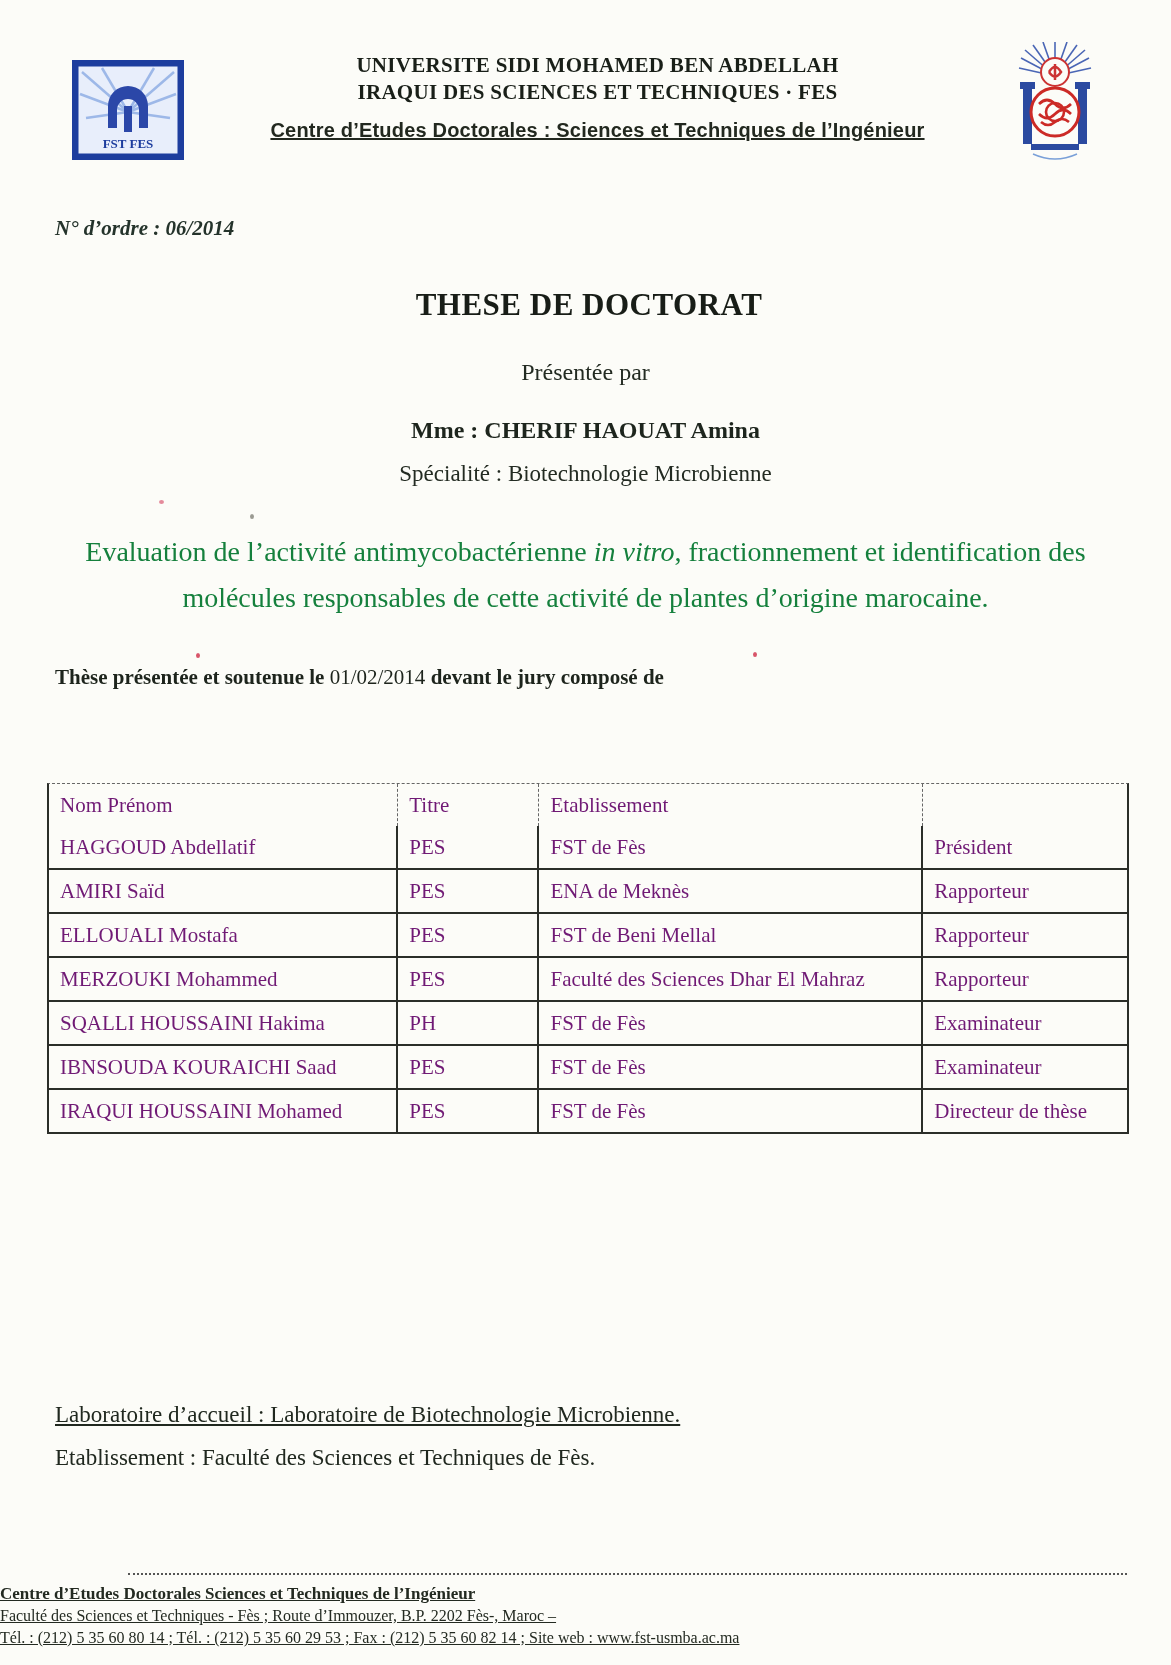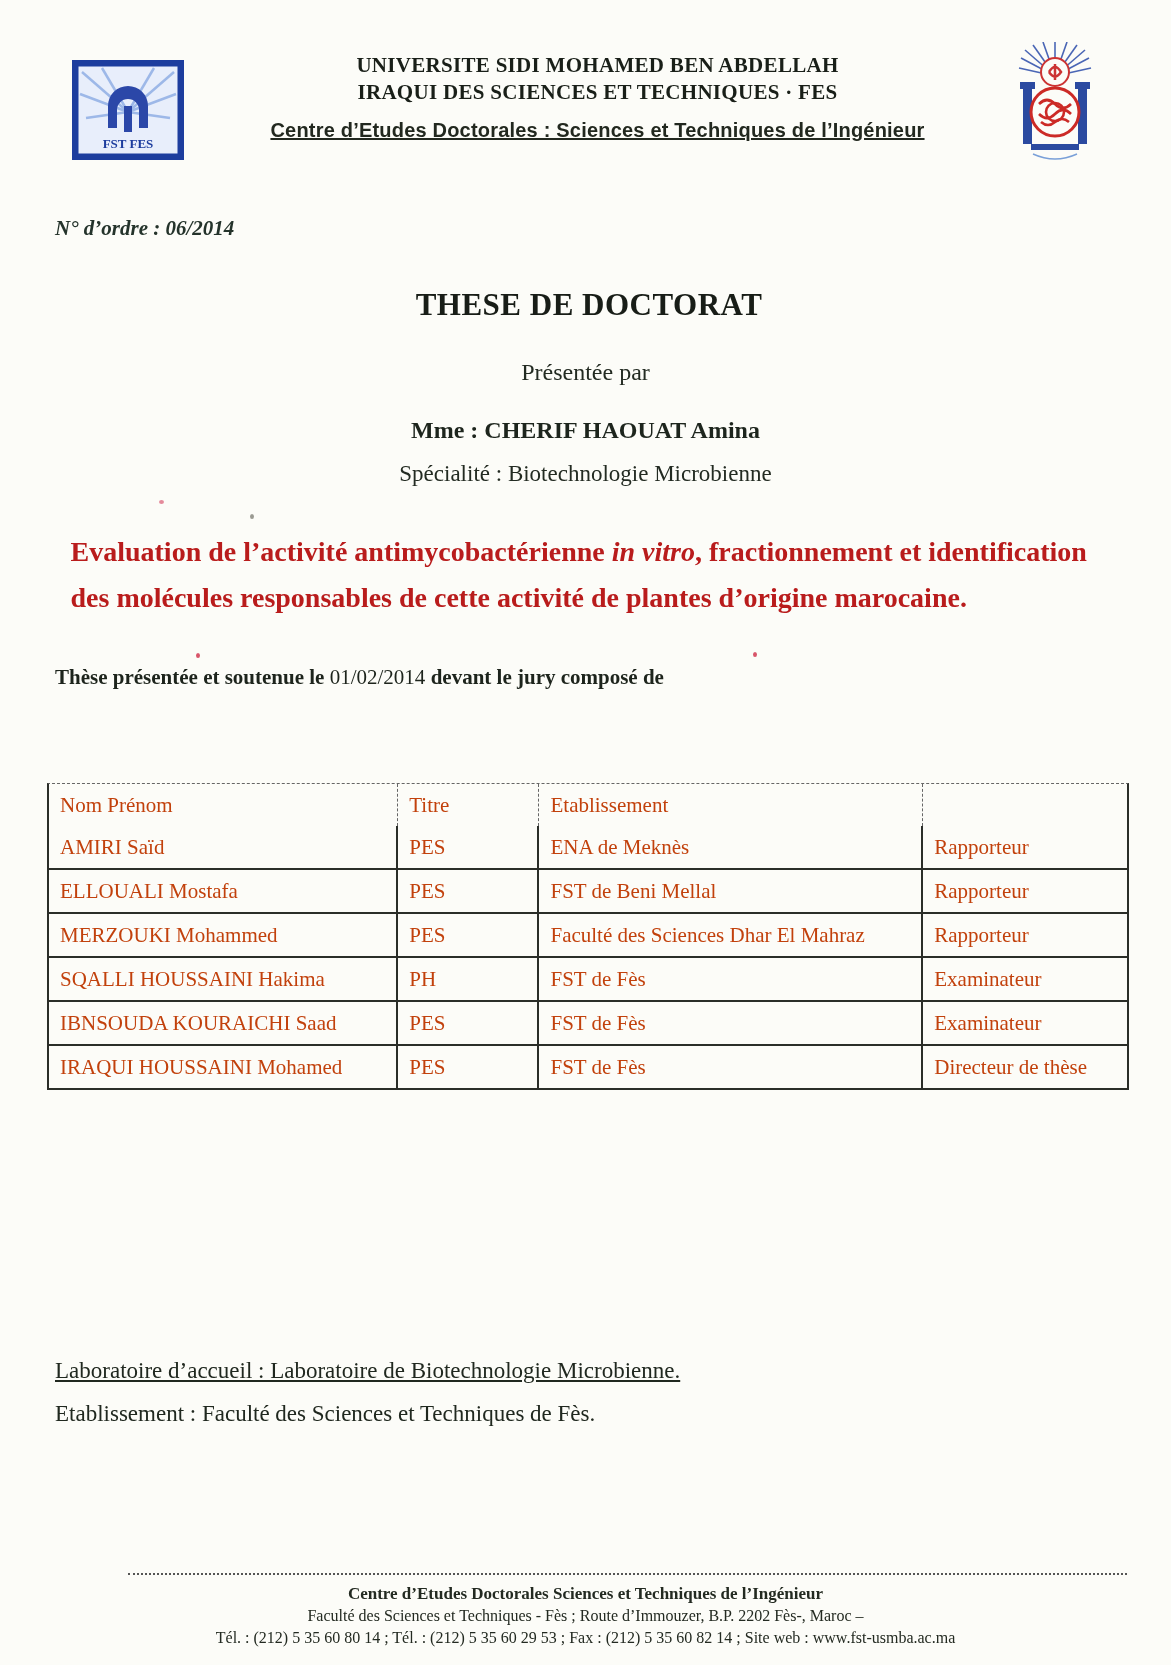--- a/index.html
+++ b/index.html
@@ -32,47 +32,47 @@
     margin:48px 0 0 55px;
     font-style:italic;font-weight:bold;font-size:21px;color:#24332b;
   }
   
   .doc-type{margin-top:46px;text-align:center;font-weight:bold;font-size:31px;letter-spacing:.5px;color:#181d17;margin-left:7px;}
   .presented-by{margin-top:36px;text-align:center;font-size:24px;color:#232b22;}
   .author{margin-top:31px;text-align:center;font-weight:bold;font-size:24px;color:#1d251d;}
   .specialty{margin-top:17px;text-align:center;font-size:23px;color:#232b22;}
   .thesis-title{
     margin:42px auto 0 auto;width:1030px;
-    text-align:left;font-weight:bold;font-size:28px;line-height:46px;color:#b91c1c;
+    text-align:center;font-weight:normal;font-size:28px;line-height:46px;color:#15803d;
   }
   .thesis-title .it{font-style:italic;}
   .jury-intro{margin:44px 0 0 55px;font-size:21px;font-weight:bold;color:#1d241c;}
   .jury-intro .date{font-weight:normal;}
   
   .jury{
     margin:93px 0 0 47px;width:1082px;
     border-collapse:separate;border-spacing:0;
     border:2px solid #2b2e29;border-top:1px dashed #666;
-    font-size:21px;color:#c2410c;
+    font-size:21px;color:#701a75;
   }
   .jury col.c1{width:32.4%}.jury col.c2{width:13.1%}.jury col.c3{width:35.6%}.jury col.c4{width:18.9%}
   .jury td{
     border-right:2px solid #2b2e29;border-bottom:2px solid #2b2e29;
     padding:7px 4px 7px 11px;height:28px;vertical-align:middle;
     white-space:nowrap;overflow:hidden;
   }
   .jury td:last-child{border-right:none;}
   .jury thead td{border-bottom:1px dashed #666;border-right-style:dashed;border-right-width:1px;border-right-color:#666;}
   .jury thead td:last-child{border-right:none;}
   .jury tr:last-child td{border-bottom:none;}
   
   .host-lab{margin:268px 0 0 55px;font-size:23px;color:#20281f;text-decoration:underline;}
   .host-inst{margin:17px 0 0 55px;font-size:23px;color:#20281f;}
   
-  .footer{position:absolute;left:0;right:0;bottom:16px;text-align:center;color:#232a21;}
+  .footer{position:absolute;left:0;right:0;bottom:16px;text-align:left;color:#232a21;text-decoration:underline;}
   .footer-rule{margin:0 44px 7px 128px;border-top:2px dotted #555;height:0;}
   .f1{font-weight:bold;font-size:17px;line-height:23px;}
   .f2{font-size:16px;line-height:22px;}
   .f3{font-size:16px;line-height:22px;}
   
   .speck{position:absolute;border-radius:50%;}
   .speck.p1{left:159px;top:500px;width:5px;height:4px;background:#e48a9b;}
   .speck.p2{left:250px;top:514px;width:4px;height:5px;background:#9a9a92;}
   .speck.p3{left:196px;top:653px;width:4px;height:5px;background:#d8556a;}
   .speck.p4{left:753px;top:652px;width:4px;height:5px;background:#d8556a;}
@@ -166,20 +166,26 @@
     <thead>
       <tr>
         <td>Nom Prénom</td>
         <td>Titre</td>
         <td>Etablissement</td>
         <td></td>
       </tr>
     </thead>
     <tbody>
         <tr>
+          <td>HAGGOUD Abdellatif</td>
+          <td>PES</td>
+          <td>FST de Fès</td>
+          <td>Président</td>
+        </tr>
+        <tr>
           <td>AMIRI Saïd</td>
           <td>PES</td>
           <td>ENA de Meknès</td>
           <td>Rapporteur</td>
         </tr>
         <tr>
           <td>ELLOUALI Mostafa</td>
           <td>PES</td>
           <td>FST de Beni Mellal</td>
           <td>Rapporteur</td>

